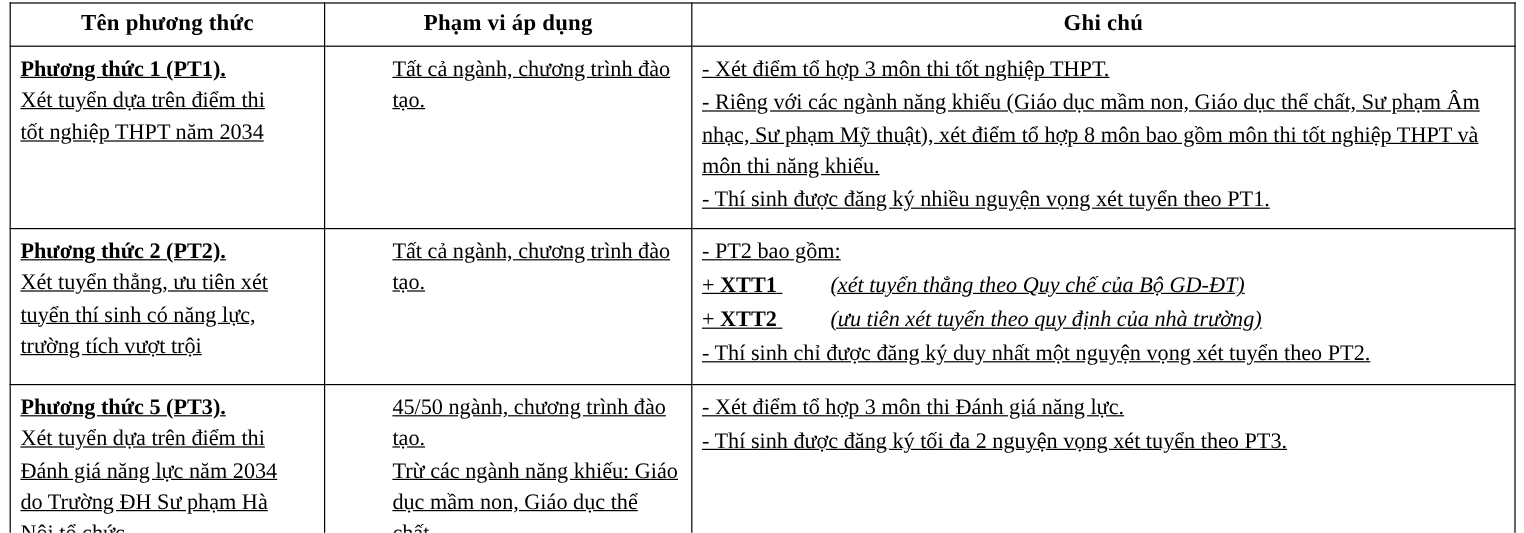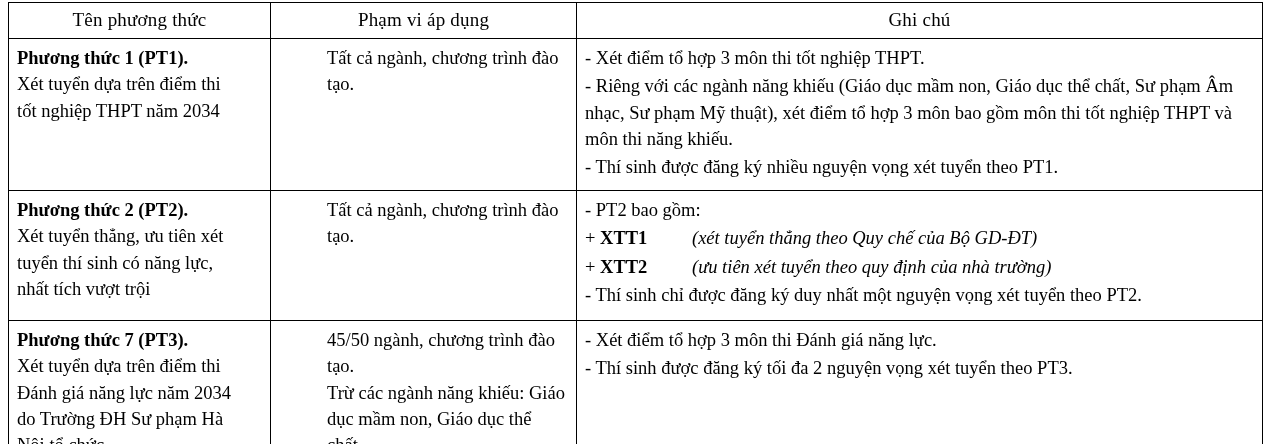--- a/index.html
+++ b/index.html
@@ -26,21 +26,21 @@
     table-layout: fixed;
   }
   table.admission-table td,
   table.admission-table th {
     border: 1px solid #000000;
     vertical-align: top;
     padding: 6px 8px 7px 8px;
   }
   thead th {
     text-align: center;
-    font-weight: normal;
+    font-weight: bold;
     font-size: 19px;
     padding-top: 7px;
     padding-bottom: 7px;
     letter-spacing: 0.2px;
   }
   .col-method { width: 262px; }
   .col-scope  { width: 306px; }
   .col-notes  { width: 686px; }
 
   td.cell {
@@ -48,20 +48,21 @@
     line-height: 1.42;
   }
   .method-title {
     font-weight: bold;
   }
   .method-desc {
     display: block;
   }
   .line {
     display: block;
+    text-decoration: underline;
   }
   .notes .line {
     margin-bottom: 2px;
   }
   .notes .line:last-child {
     margin-bottom: 0;
   }
   .bold { font-weight: bold; text-align: right; }
   .ital { font-style: italic; margin-left: 40px; }
   .row-1 td { height: 138px; }
@@ -92,46 +93,46 @@
         <td class="cell method">
           <span class="line method-title">Phương thức 1 (PT1).</span>
           <span class="line method-desc">Xét tuyển dựa trên điểm thi</span>
           <span class="line method-desc">tốt nghiệp  THPT năm 2034</span>
         </td>
         <td class="cell scope">
           <span class="line">Tất cả ngành, chương trình đào tạo.</span>
         </td>
         <td class="cell notes">
           <span class="line">- Xét điểm tổ hợp 3 môn thi tốt nghiệp THPT.</span>
-          <span class="line">- Riêng với các ngành năng khiếu (Giáo dục mầm non, Giáo dục thể chất, Sư phạm Âm nhạc, Sư phạm Mỹ thuật), xét điểm tổ hợp 3 môn bao gồm môn thi tốt nghiệp THPT và môn thi năng khiếu.</span>
+          <span class="line">- Riêng với các ngành năng khiếu (Giáo dục mầm non, Giáo dục thể chất, Sư phạm Âm nhạc, Sư phạm Mỹ thuật), xét điểm tổ hợp 8 môn bao gồm môn thi tốt nghiệp THPT và môn thi năng khiếu.</span>
           <span class="line">- Thí sinh được đăng ký nhiều nguyện vọng xét tuyển theo PT1.</span>
         </td>
       </tr>
 
       <tr class="row-2">
         <td class="cell method">
           <span class="line method-title">Phương thức 2 (PT2).</span>
           <span class="line method-desc">Xét tuyển thẳng, ưu tiên xét</span>
           <span class="line method-desc">tuyển thí sinh có năng lực,</span>
-          <span class="line method-desc">nhất tích vượt trội</span>
+          <span class="line method-desc">trường tích vượt trội</span>
         </td>
         <td class="cell scope">
           <span class="line">Tất cả ngành, chương trình đào tạo.</span>
         </td>
         <td class="cell notes">
           <span class="line">- PT2 bao gồm:</span>
           <span class="line"><span>+ </span><span class="bold">XTT1</span> <span class="ital">(xét tuyển thẳng theo Quy chế của Bộ GD-ĐT)</span></span>
           <span class="line"><span>+ </span><span class="bold">XTT2</span> <span class="ital">(ưu tiên xét tuyển theo quy định của nhà trường)</span></span>
           <span class="line">- Thí sinh chỉ được đăng ký duy nhất một nguyện vọng xét tuyển theo PT2.</span>
         </td>
       </tr>
 
       <tr class="row-3">
         <td class="cell method">
-          <span class="line method-title">Phương thức 7 (PT3).</span>
+          <span class="line method-title">Phương thức 5 (PT3).</span>
           <span class="line method-desc">Xét tuyển dựa trên điểm thi</span>
           <span class="line method-desc">Đánh giá năng lực năm 2034</span>
           <span class="line method-desc">do Trường ĐH Sư phạm Hà</span>
           <span class="line method-desc">Nội tổ chức</span>
         </td>
         <td class="cell scope">
           <span class="line">45/50 ngành, chương trình đào tạo.</span>
           <span class="line">Trừ các ngành năng khiếu: Giáo</span>
           <span class="line">dục mầm non, Giáo dục thể chất,</span>
           <span class="line">Sư phạm Âm điểm, Sư phạm Mỹ</span>

